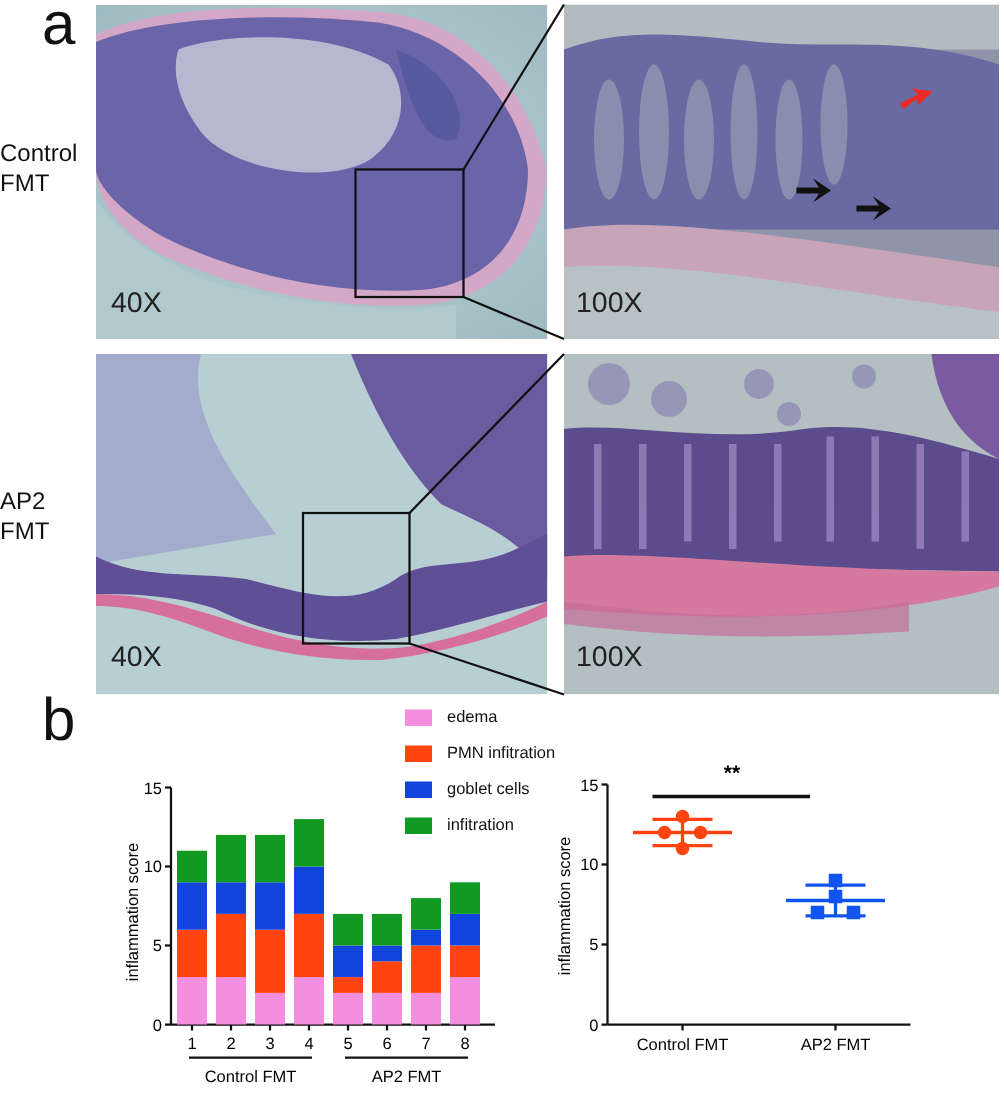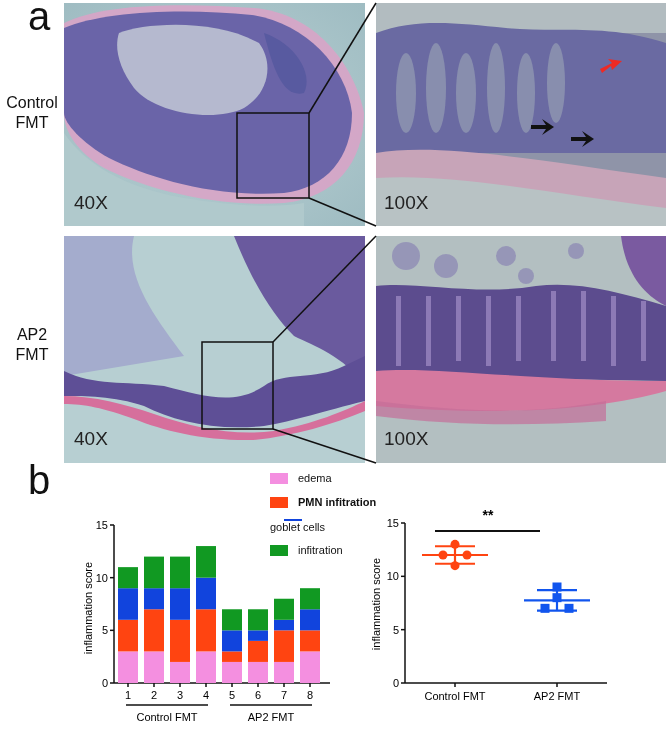--- a/index.html
+++ b/index.html
@@ -1,19 +1,19 @@
 <!DOCTYPE html>
 <html><head>
 <meta charset="utf-8">
 <style>
   html,body{margin:0;padding:0;background:#fff;}
   body{width:669px;height:735px;position:relative;overflow:hidden;font-family:"Liberation Sans",sans-serif;color:#111;}
   .abs{position:absolute;}
   .panel-letter{font-size:40px;line-height:40px;}
-  .row-label{font-size:16px;text-align:center;line-height:20px;width:64px;}
+  .row-label{font-size:16px;text-align:left;line-height:20px;width:64px;}
   .micro{position:absolute;overflow:hidden;}
   .mag{position:absolute;font-size:19px;color:#222;}
   svg text{font-family:"Liberation Sans",sans-serif;}
   .legend-item{position:absolute;left:270px;height:14px;font-size:11px;display:flex;align-items:center;text-align:right;}
   .legend-swatch{width:18px;height:11px;margin-right:10px;display:inline-block;}
 </style>
 </head>
 <body>
 
 <div class="abs panel-letter" style="left:28px;top:-4px;">a</div>
@@ -115,25 +115,25 @@
   <line x1="273" y1="342" x2="376" y2="236" stroke="#111" stroke-width="1.5"></line>
   <line x1="273" y1="429" x2="376" y2="463" stroke="#111" stroke-width="1.5"></line>
 </svg>
 
 <div class="abs panel-letter" style="left:28px;top:460px;">b</div>
 
 <div class="legend-item" style="top:471px;">
   <span class="legend-swatch" style="background:#f48fe0;"></span>
   <span>edema</span>
 </div>
-<div class="legend-item" style="top:495px;font-weight:bold;">
+<div class="legend-item" style="top:495px;">
   <span class="legend-swatch" style="background:#ff4411;"></span>
   <span>PMN infitration</span>
 </div>
-<div class="legend-item" style="top:519px;flex-direction:column;">
+<div class="legend-item" style="top:519px;">
   <span class="legend-swatch" style="background:#1144dd;"></span>
   <span>goblet cells</span>
 </div>
 <div class="legend-item" style="top:543px;">
   <span class="legend-swatch" style="background:#119922;"></span>
   <span>infitration</span>
 </div>
 
 <svg id="barchart" class="abs" style="left:0;top:500px;" width="360" height="235">
   <text x="92" y="108" font-size="11" transform="rotate(-90 92 108)" text-anchor="middle">inflammation score</text>

